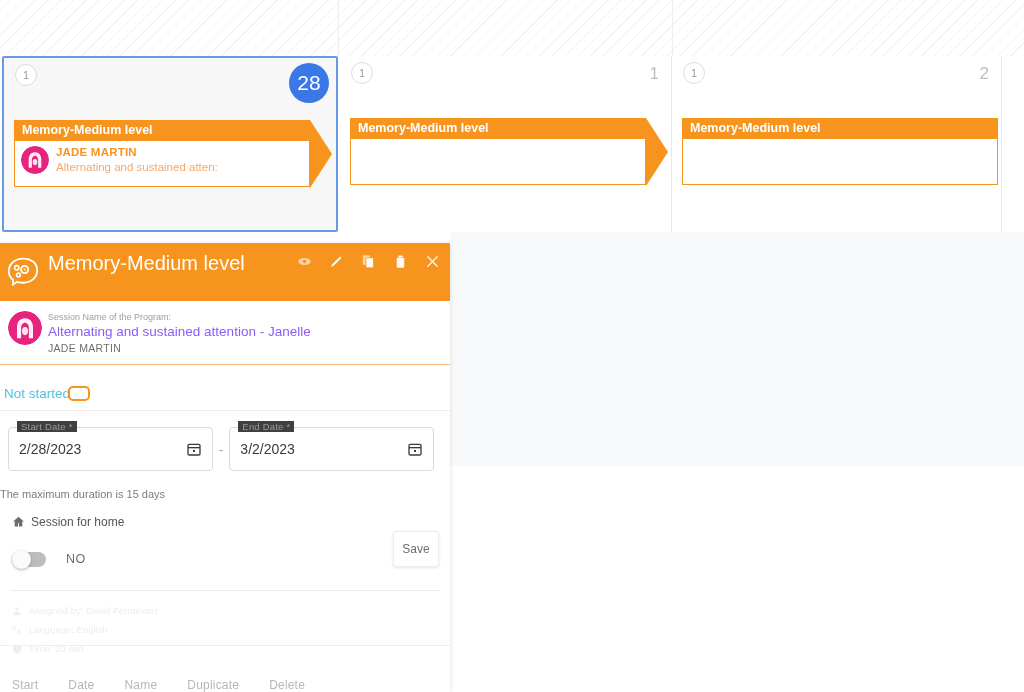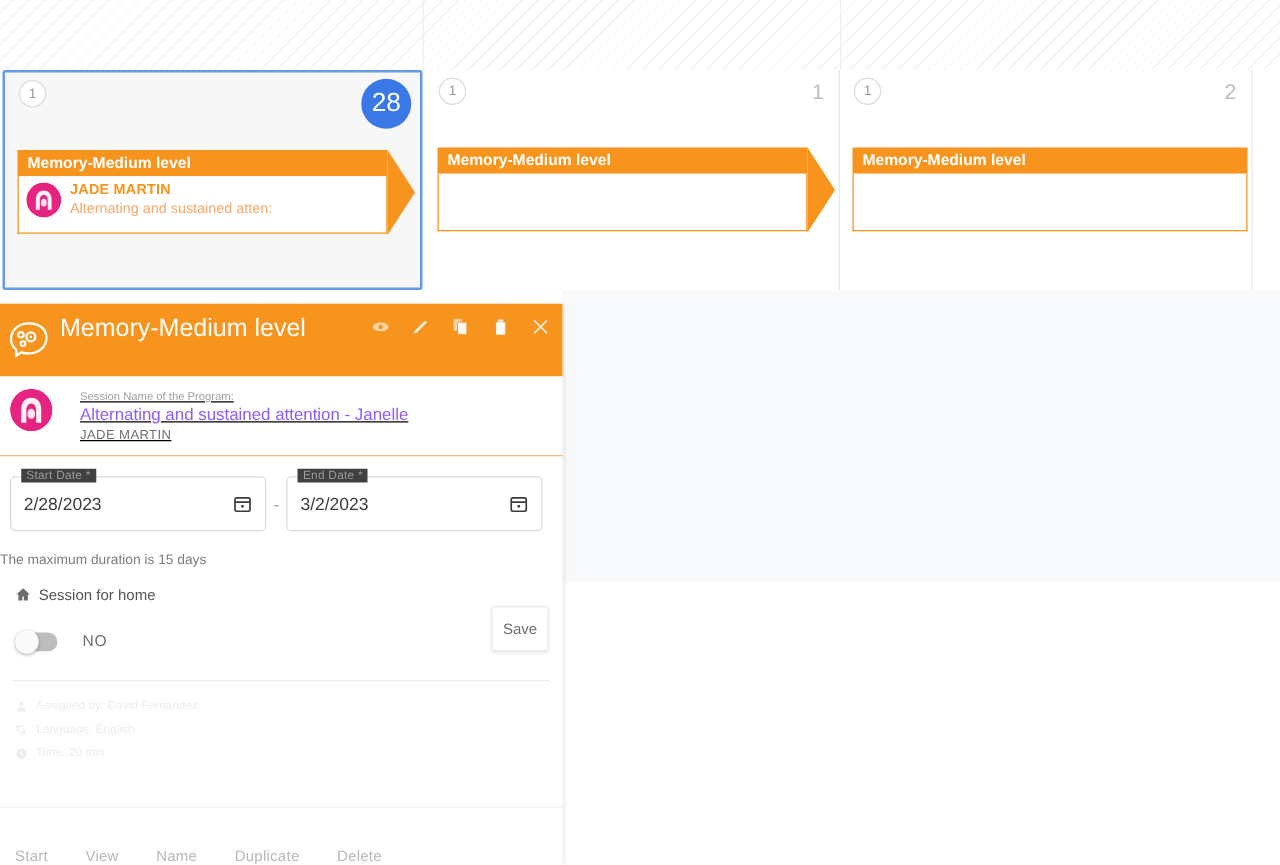--- a/index.html
+++ b/index.html
@@ -69,21 +69,21 @@
   .card { position:absolute; left:0; top:243px; width:450px; height:449px; background:#ffffff;
           box-shadow:0 1px 5px rgba(0,0,0,.13); }
 
   .card-head { position:relative; height:58px; background:#f7941e; padding:8px 10px 0 48px; }
   .brain-icon { position:absolute; left:6px; top:14px; width:34px; height:30px; }
   .head-kicker { color:#ffe2c4; font-size:8.5px; letter-spacing:.2px; line-height:11px; }
   .head-title { color:#ffffff; font-size:20px; font-weight:400; line-height:26px; margin-top:-1px; }
   .head-actions { position:absolute; right:10px; top:11px; display:flex; gap:17px; align-items:center; }
   .head-actions .hicon { width:15px; height:15px; cursor:pointer; opacity:.95; }
 
-  .sess-row { position:relative; padding:10px 12px 8px 64px; border-bottom:1px solid #f3b97a; min-height:60px;text-decoration:underline; }
+  .sess-row { position:relative; padding:10px 12px 8px 48px; border-bottom:1px solid #f3b97a; min-height:60px; }
   .avatar { position:absolute; left:8px; top:10px; width:34px; height:34px; border-radius:50%; }
   .sess-kicker { color:#9e9e9e; font-size:9px; line-height:12px; }
   .sess-title { color:#8b5cf6; font-size:13.5px; line-height:18px; }
   .sess-sub { color:#6f6f6f; font-size:10.5px; line-height:15px; letter-spacing:.3px; }
 
   .status-row { position:relative; height:46px; padding:12px 0 0 4px; border-bottom:1px solid #ededed;
                 display:flex; align-items:center; }
   .status-text { color:#4ec3e0; font-size:13.5px; }
   .status-pill { width:22px; height:15px; border:2px solid #f7941e; border-radius:5px; background:#fff; margin-left:-2px; }
 
@@ -224,20 +224,24 @@
       <svg class="avatar" viewBox="0 0 40 40">
         <circle cx="20" cy="20" r="20" fill="#e6237f"></circle>
         <path d="M20 8.5c-6.2 0-9.4 4.6-9.4 10.8V32h4.8V20.2c0-3.7 1.9-6.4 4.6-6.4s4.6 2.7 4.6 6.4V32h4.8V19.3c0-6.2-3.2-10.8-9.4-10.8z" fill="#ffffff" opacity=".93"></path>
         <ellipse cx="20" cy="23.6" rx="3.6" ry="4.8" fill="#ffffff" opacity=".88"></ellipse>
       </svg>
       <div class="sess-kicker">Session Name of the Program:</div>
       <div class="sess-title">Alternating and sustained attention - Janelle</div>
       <div class="sess-sub">JADE MARTIN</div>
     </div>
 
+    <div class="status-row">
+      <span class="status-text">Not started</span>
+      <span class="status-pill"></span>
+    </div>
 
     <div class="date-row">
       <div class="field">
         <span class="field-label"><i>Start Date</i> <i>*</i></span>
         <span class="field-value">2/28/2023</span>
         <svg class="cal-ico" viewBox="0 0 24 24">
           <rect x="3" y="5" width="18" height="16" rx="2" fill="none" stroke="#3b3b3b" stroke-width="2"></rect>
           <path d="M3 10h18" stroke="#3b3b3b" stroke-width="2"></path>
           <rect x="10.5" y="13.5" width="3" height="3" fill="#3b3b3b"></rect>
         </svg>
@@ -292,20 +296,20 @@
           <circle cx="12" cy="12" r="10" fill="#ededed"></circle>
             <path d="M12 6v6.5l4 2.2" stroke="#ffffff" stroke-width="2" fill="none"></path>
         </svg>
         <span>Time: 20 min</span>
       </div>
     </div>
 
     <div class="foot-sep"></div>
     <div class="footer">
       <span class="foot-btn">Start</span>
-      <span class="foot-btn">View</span>
+      <span class="foot-btn">Date</span>
       <span class="foot-btn">Name</span>
       <span class="foot-btn">Duplicate</span>
       <span class="foot-btn">Delete</span>
     </div>
 
   </div>
 </div>
 
 </body></html>

